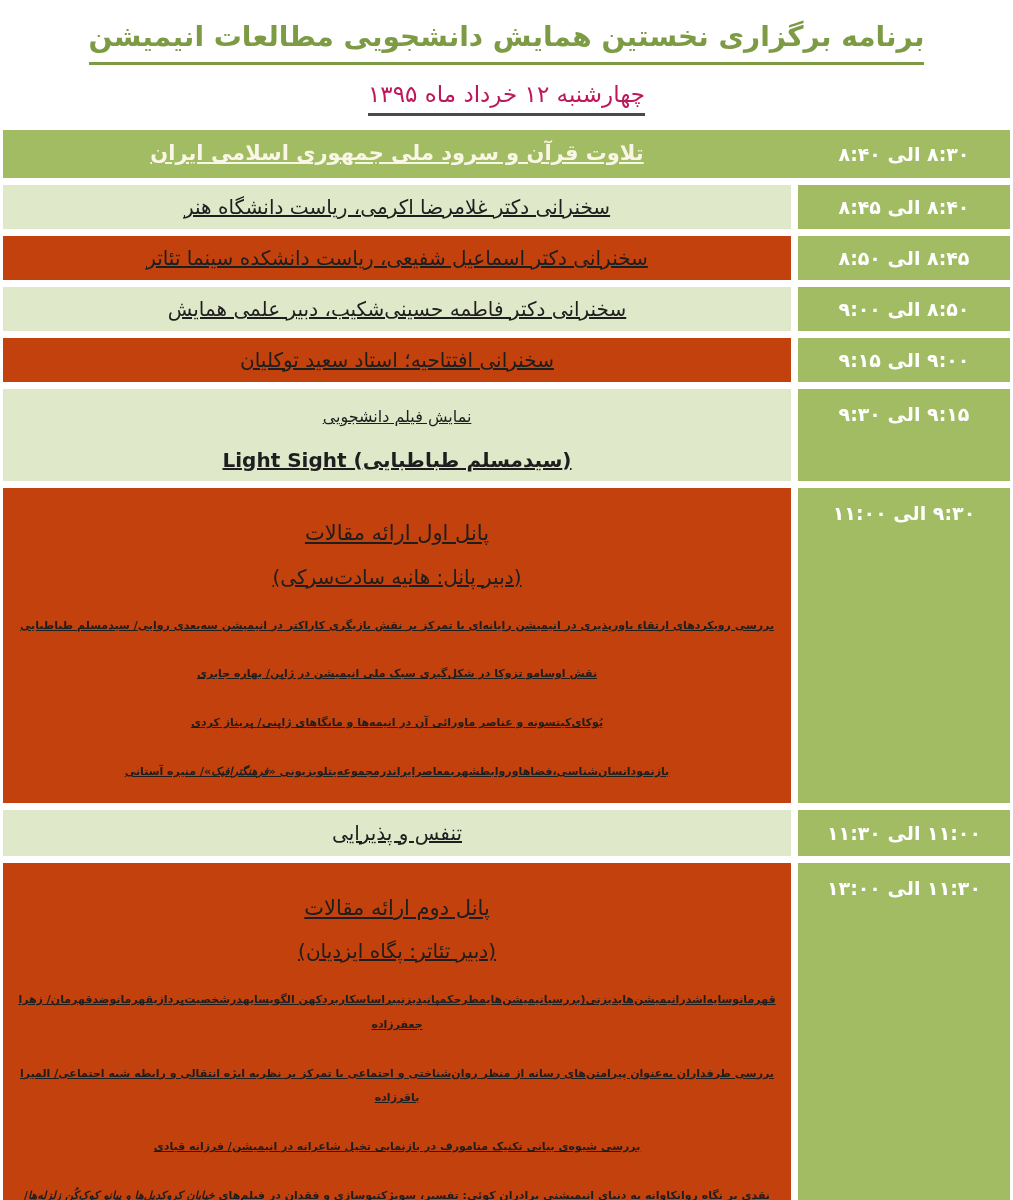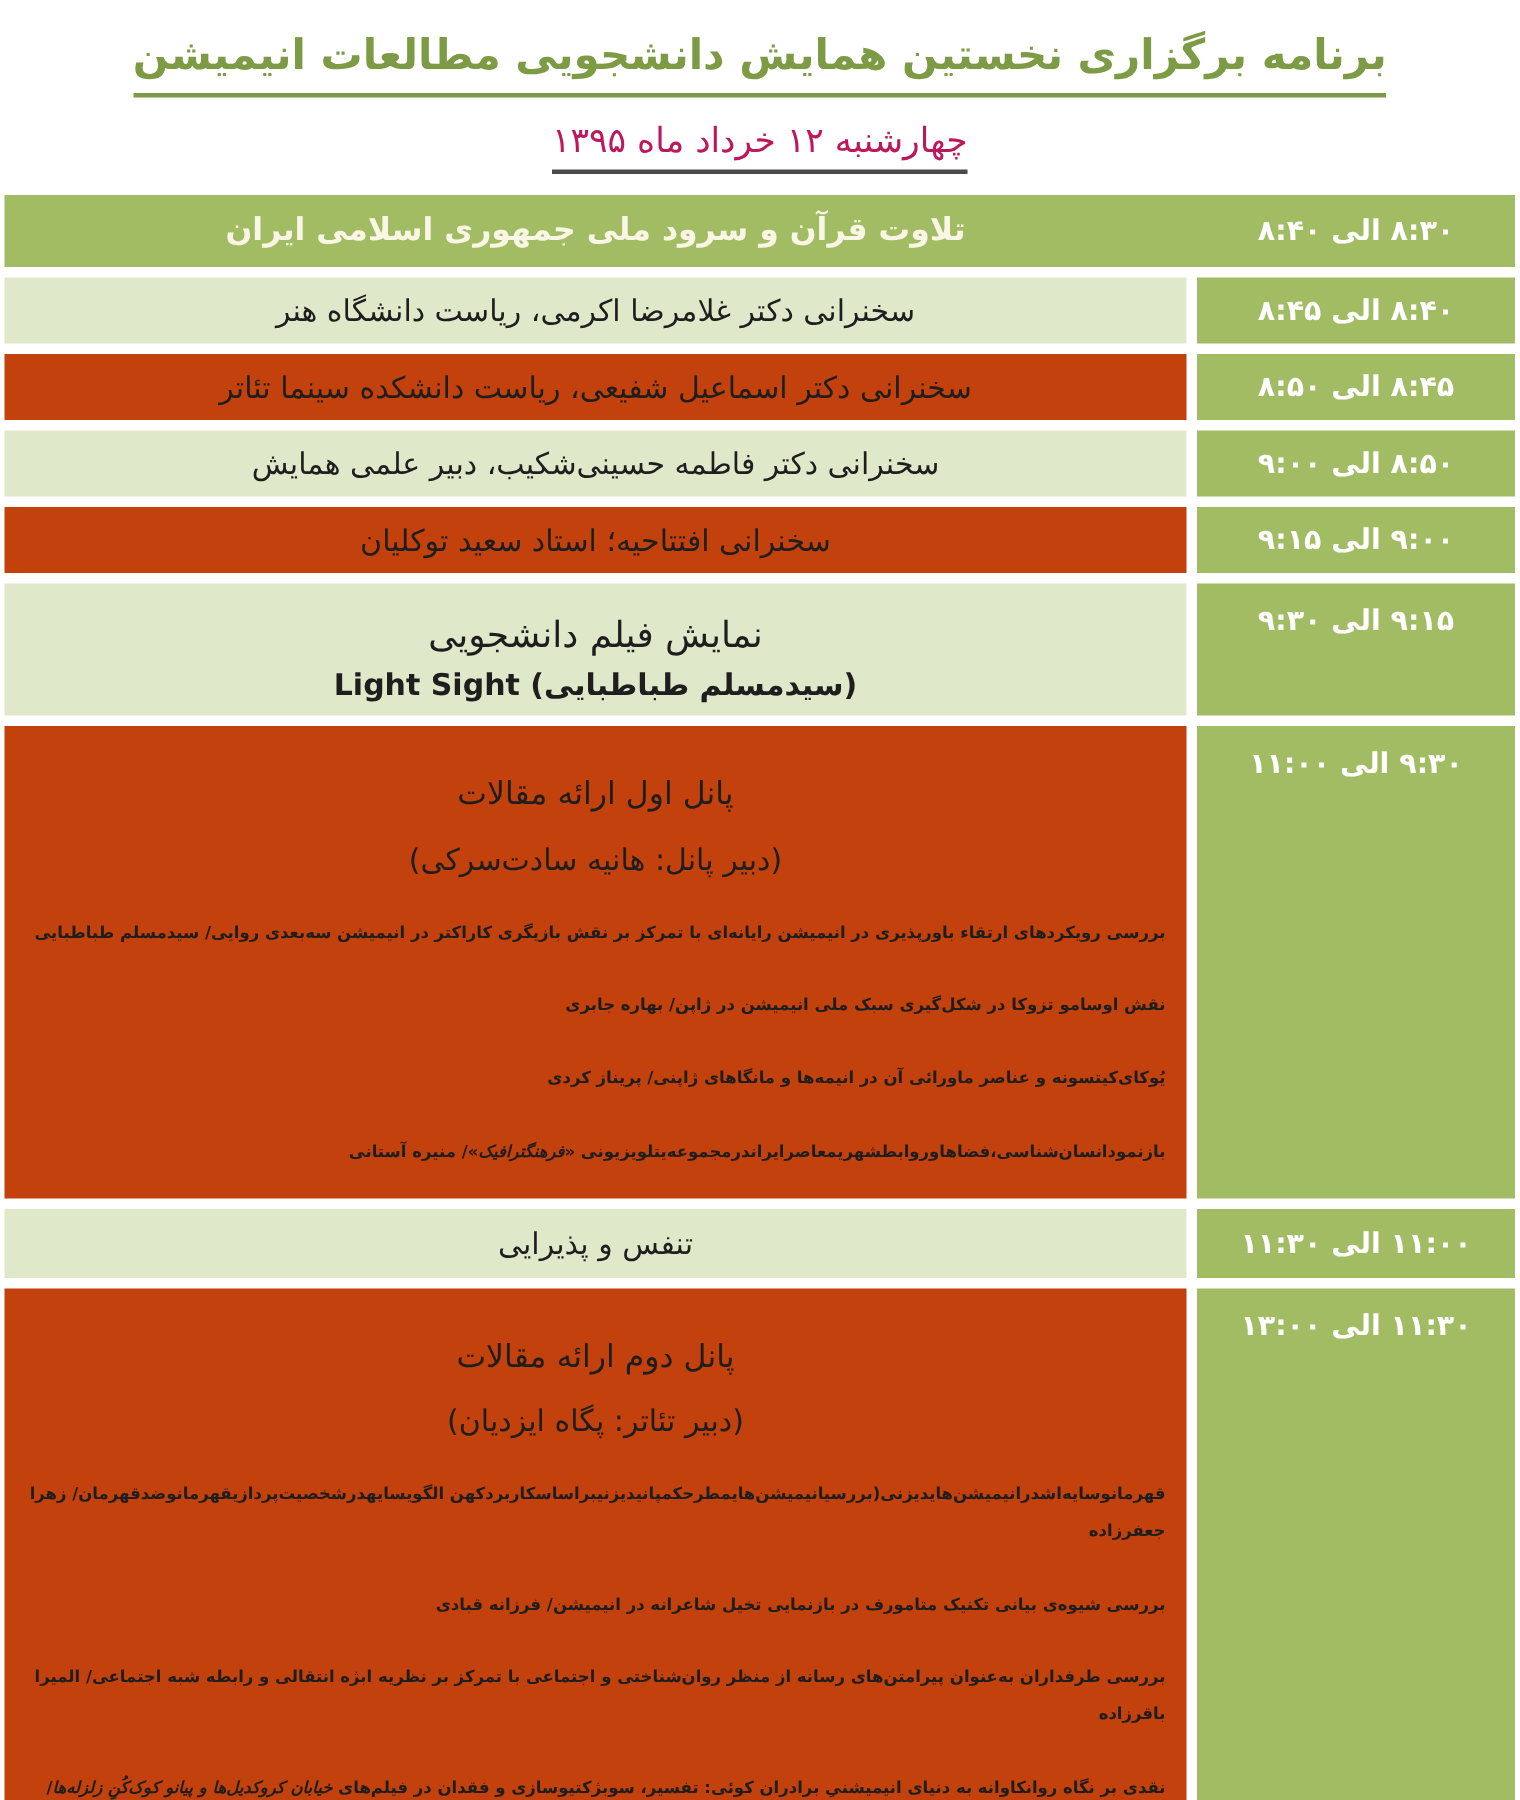--- a/index.html
+++ b/index.html
@@ -47,24 +47,26 @@
     text-align: center;
     padding: 2px 6px;
   }
   .cell-gap { flex: 0 0 7px; width: 7px; background: transparent; }
   .content-cell {
     flex: 1;
     display: flex;
     flex-direction: column;
     align-items: center;
     justify-content: center;
+    text-align: center;
     color: #1e1e1e;
     font-size: 20px;
     padding: 6px 14px;
     line-height: 1.5;
+    text-decoration: underline;
   }
   .row.light  .content-cell { background: #c2410c; }
   .row.medium .content-cell { background: #dfe9ca; }
   
   .row.merged { background: #a2bc64; }
   .row.merged .time-cell { background: transparent; }
   .row.merged .content-cell {
     background: transparent;
     color: #f9f6e6;
     font-weight: bold;
@@ -74,21 +76,21 @@
   .h-band  { min-height: 48px; }
   .h-talk  { min-height: 44px; }
   .h-film  { min-height: 84px; }
   .h-p1    { min-height: 266px; }
   .h-break { min-height: 46px; }
   .h-p2    { min-height: 332px; }
   
   .row.top .time-cell { align-items: flex-start; padding-top: 14px; }
   .row.top .content-cell { justify-content: flex-start; padding-top: 10px; }
   
-  .film-line1 { font-size: 24px; margin: 6px 0 0; }
+  .film-line1 { font-size: 16px; margin: 6px 0 16px; }
   .film-line2 { font-size: 20px; font-weight: bold; direction: ltr; }
   
   .panel-heading { font-size: 21px; margin: 20px 0 12px; }
   .panel-chair   { font-size: 20px; margin: 0 0 10px; }
   .paper {
     font-size: 11px;
     font-weight: bold;
     line-height: 2.25;
     margin: 12px;
     width: 100%;
@@ -167,19 +169,19 @@
     <div class="content-cell">تنفس و پذیرایی</div>
   </div>
 
   <div class="row light top h-p2">
     <div class="time-cell">۱۱:۳۰ الی ۱۳:۰۰</div>
     <div class="cell-gap"></div>
     <div class="content-cell">
       <div class="panel-heading">پانل دوم ارائه مقالات</div>
       <div class="panel-chair">(دبیر تئاتر: پگاه ایزدیان)</div>
       <div class="paper">قهرمانوسایه‌اشدرانیمیشن‌هایدیزنی(بررسیانیمیشن‌هایمطرحکمپانیدیزنیبراساسکاربردکهن الگویسایهدرشخصیت‌پردازیقهرمانوضدقهرمان/ زهرا جعفرزاده</div>
+      <div class="paper">بررسی طرفداران به‌عنوان پیرامتن‌های رسانه از منظر روان‌شناختی و اجتماعی با تمرکز بر نظریه ابژه انتقالی و رابطه شبه اجتماعی/ المیرا باقرزاده</div>
       <div class="paper">بررسی شیوه‌ی بیانی تکنیک متامورف در بازنمایی تخیل شاعرانه در انیمیشن/ فرزانه قبادی</div>
-      <div class="paper">بررسی طرفداران به‌عنوان پیرامتن‌های رسانه از منظر روان‌شناختی و اجتماعی با تمرکز بر نظریه ابژه انتقالی و رابطه شبه اجتماعی/ المیرا باقرزاده</div>
       <div class="paper"><span>نقدی بر نگاه روانکاوانه به دنیای انیمیشنیِ برادران کوئی: تفسیر، سوبژکتیوسازی و فقدان در فیلم‌های </span><span class="em">خیابان کروکدیل‌ها و پیانو کوک‌کُنِ زلزله‌ها</span><span>/ سعید واحد</span></div>
     </div>
   </div>
 
 </div>
 
 </body></html>

